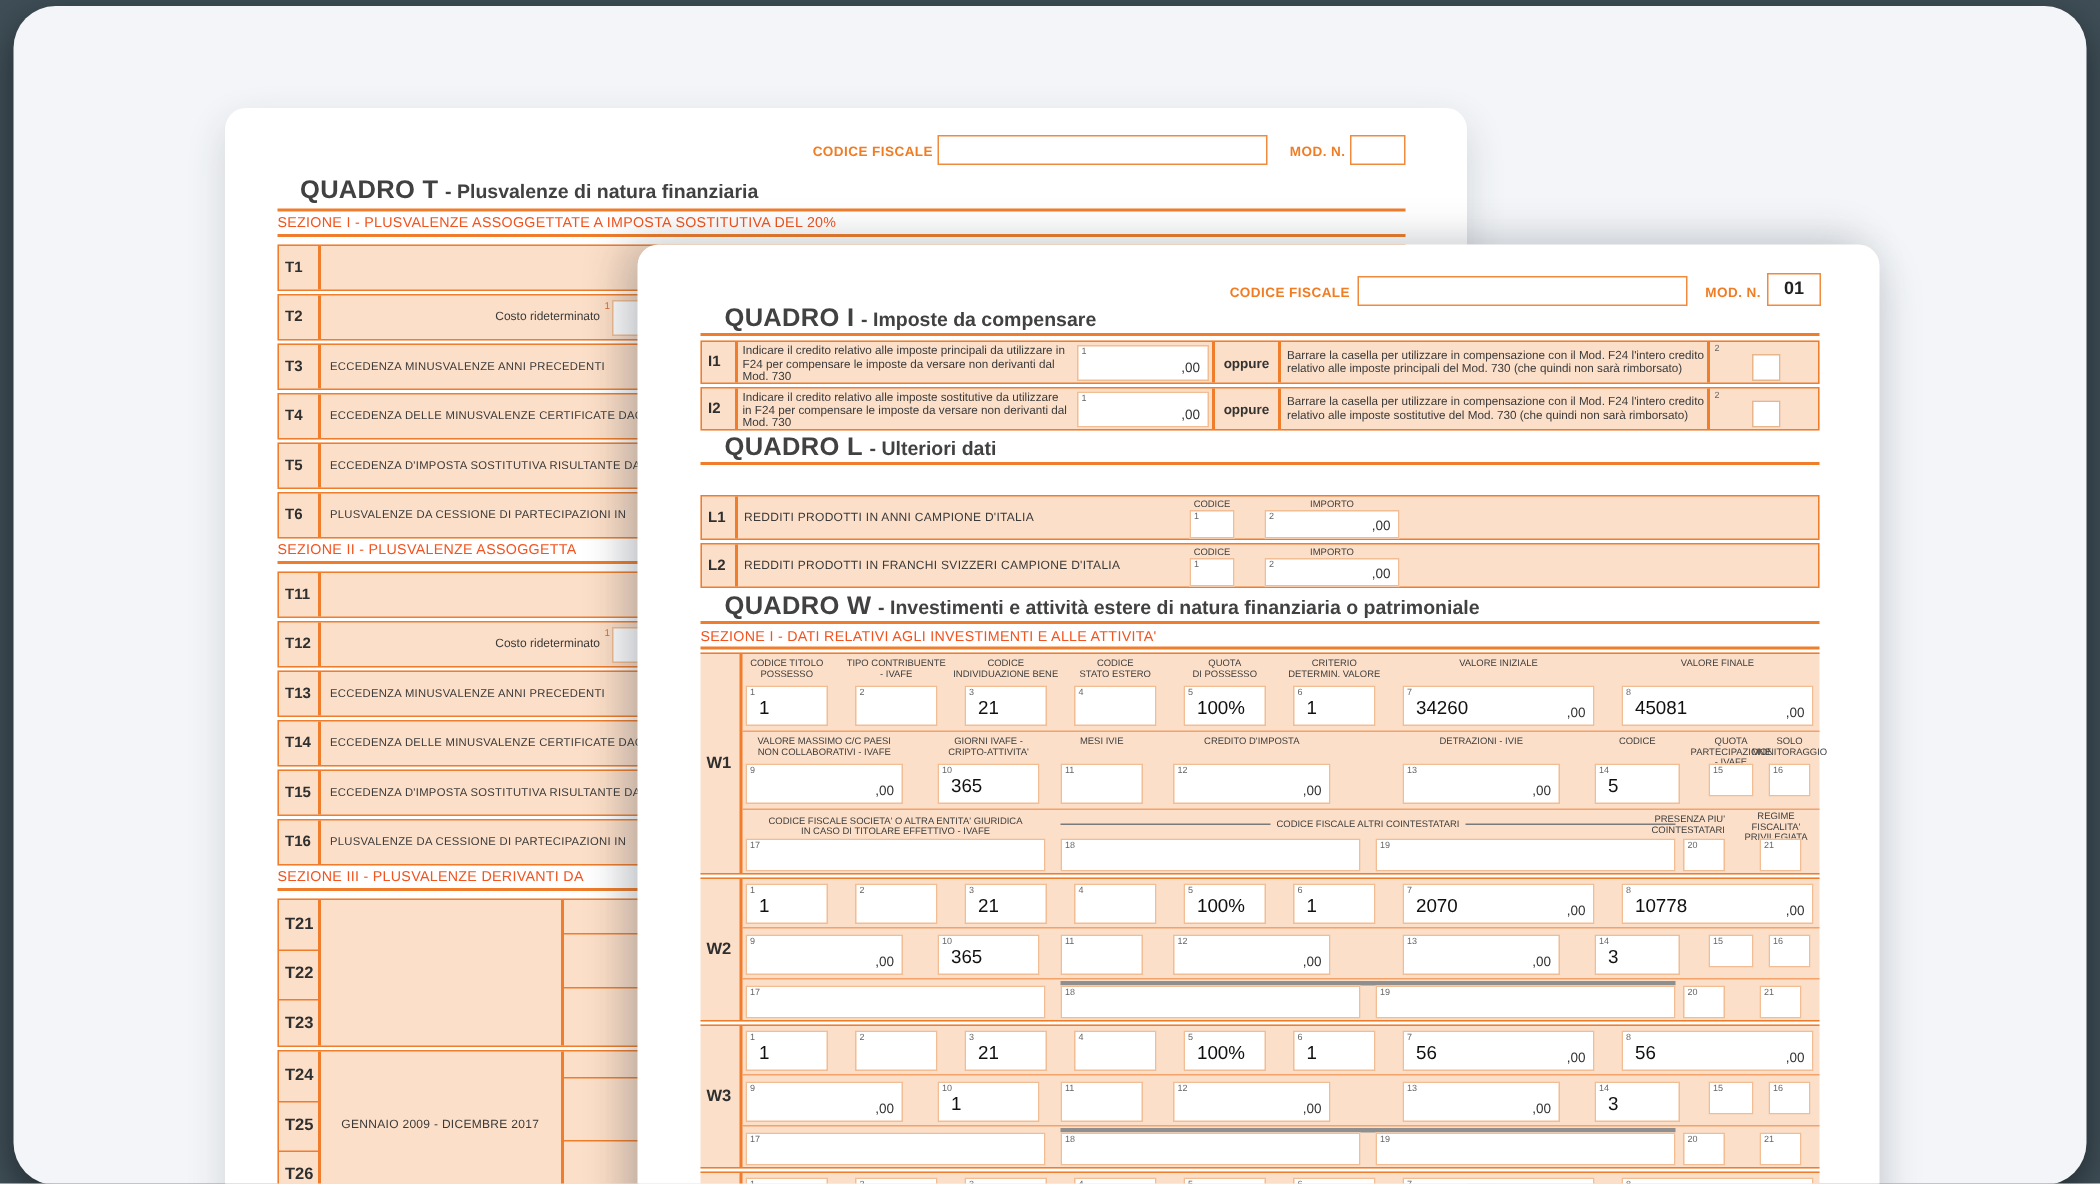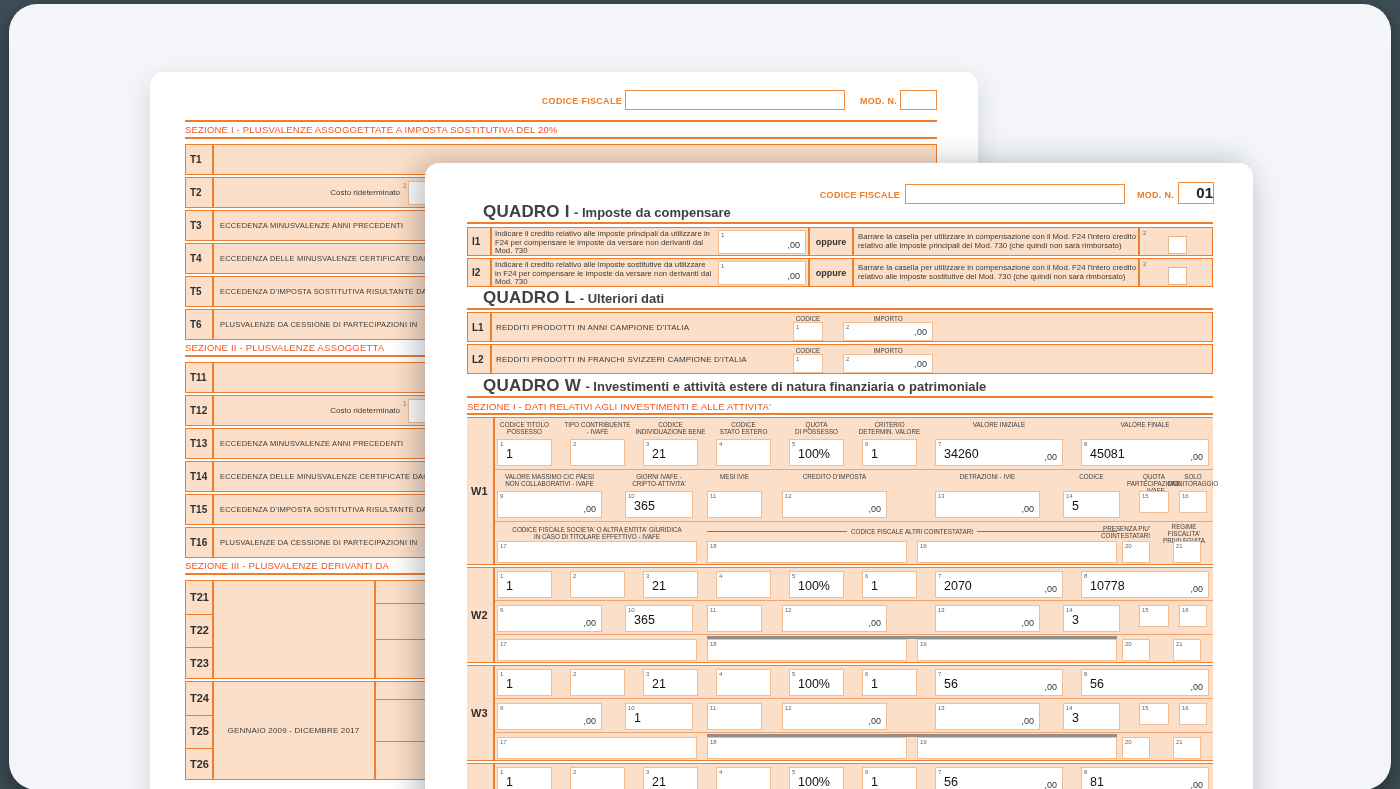--- a/index.html
+++ b/index.html
@@ -11,21 +11,21 @@
 
   .page { position:absolute; background:#ffffff; border-radius:14px; }
   .back-page  { left:150px; top:72px;  width:828px; height:760px; z-index:2;
                 box-shadow:0 10px 26px rgba(45,55,65,.16); }
   .front-page { left:425px; top:163px; width:828px; height:700px; z-index:3;
                 box-shadow:-10px -4px 28px rgba(45,55,65,.20), 0 12px 30px rgba(45,55,65,.18); }
 
   
   .cf-label { position:absolute; font-size:9px; font-weight:bold; color:#f07c23; letter-spacing:.3px; text-align:right; }
   .cf-box   { position:absolute; background:#fff; border:1.5px solid #f08a3c; }
-  .mod-val  { font-size:15px; font-weight:bold; color:#222; text-align:right; line-height:19px; display:block; }
+  .mod-val  { font-size:12px; font-weight:bold; color:#222; text-align:center; line-height:19px; display:block; }
 
   .q-title { white-space:nowrap; }
   .q-title .code { font-size:17px; font-weight:bold; color:#414141; letter-spacing:.2px; }
   .q-title .rest { font-size:13px; font-weight:bold; color:#414141; }
   .rule  { height:2px; background:#ef7d2b; }
   .rule-thin { height:1.5px; background:#ef7d2b; }
   .sez { font-size:9.5px; font-weight:normal; color:#f2541f; letter-spacing:.2px; white-space:nowrap; overflow:hidden; }
 
   .row { position:relative; background:#fcdfc8; border:1px solid #ef7d2b; }
   .row-label { position:absolute; left:0; top:0; bottom:0; width:44px; padding-left:4px;
@@ -68,21 +68,21 @@
   .i-row { height:29px; margin-bottom:2px; }
   .i-row .row-label { width:22px; }
   .i-desc  { position:absolute; left:27px; width:218px; top:2px; font-size:7.8px; line-height:8.6px; color:#3a3a3a; }
   .i-box   { position:absolute; left:250px; top:2px; width:88px; height:24px; background:#fff; border:1px solid #f2bd93; }
   .oppure  { position:absolute; left:342px; width:42px; top:0; bottom:0; display:flex; align-items:center;
              justify-content:center; font-size:9px; font-weight:bold; color:#333; }
   .i-desc2 { position:absolute; left:390px; width:278px; top:5px; font-size:7.8px; line-height:8.6px; color:#3a3a3a; }
   .i-sup2  { position:absolute; left:675px; top:2px; font-size:6px; color:#666; }
   .i-check { position:absolute; left:700px; top:8px; width:19px; height:18px; background:#fff; border:1px solid #e8b68d; }
 
-  .l-rows { margin-top:2px; }
+  .l-rows { margin-top:20px; }
   .l-row { height:30px; margin-bottom:2px; }
   .l-row .row-label { width:22px; }
   .l-desc { position:absolute; left:28px; top:50%; transform:translateY(-50%); font-size:8px; color:#3a3a3a; letter-spacing:.2px; }
   .l-head { position:absolute; top:2px; font-size:6.3px; color:#3d3d3d; text-align:center; }
   .l-cod-head { left:305px; width:70px; }
   .l-imp-head { left:375px; width:90px; }
   .l-cod-box { position:absolute; left:325px; top:9px; width:30px; height:19px; background:#fff; border:1px solid #f2bd93; }
   .l-imp-box { position:absolute; left:375px; top:9px; width:90px; height:19px; background:#fff; border:1px solid #f2bd93; }
 
   .w-sez-wrap { margin-top:3px; }
@@ -108,20 +108,24 @@
 
   <div class="page back-page">
     <span class="cf-label" style="left:340px; top:24px; width:132px;">CODICE FISCALE</span>
     <div class="cf-box" style="left:475px; top:18px; width:220px; height:20px;"></div>
     <span class="cf-label" style="left:703px; top:24px; width:44px;">MOD. N.</span>
     <div class="cf-box" style="left:750px; top:18px; width:37px; height:20px;">
       <span class="mod-val"></span>
     </div>
 
     <div class="bp-content">
+      <div class="q-title bp-title">
+        <span class="code">QUADRO T</span>
+        <span class="rest">- Plusvalenze di natura finanziaria</span>
+      </div>
       <div class="rule-thin"></div>
       <div class="sez">SEZIONE I - PLUSVALENZE ASSOGGETTATE A IMPOSTA SOSTITUTIVA DEL 20%</div>
       <div class="rule"></div>
 
       <div class="t-rows">
         <div class="row t-row">
           <span class="row-label">T1</span>
             <div class="vdiv" style="left:26px"></div>
         </div>
         <div class="row t-row">

